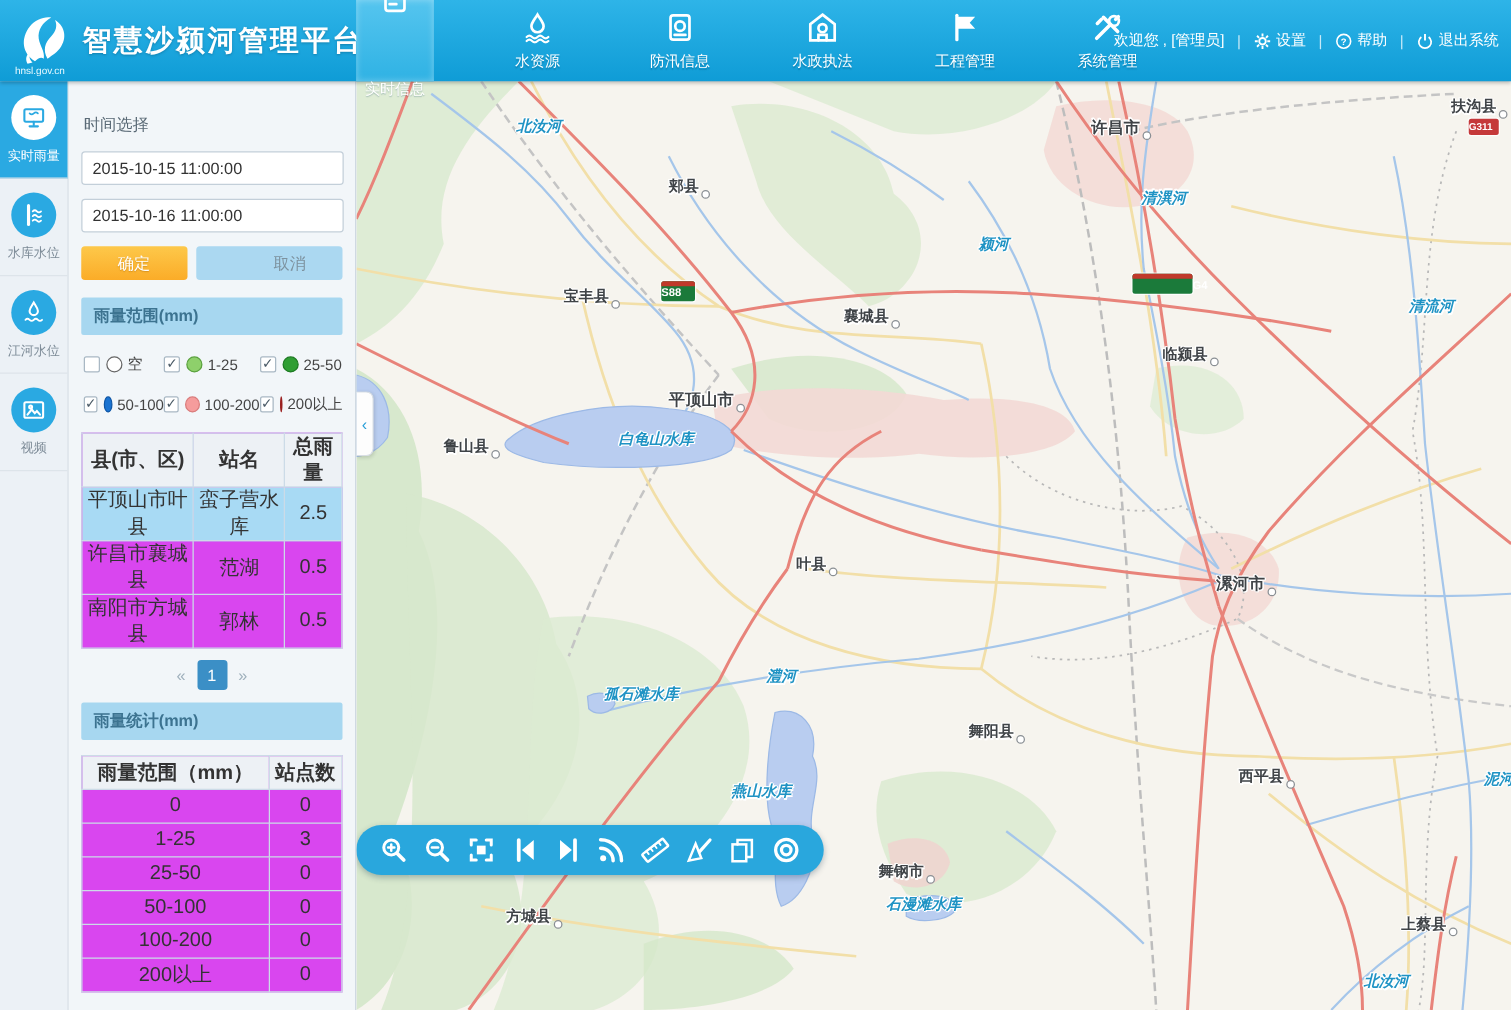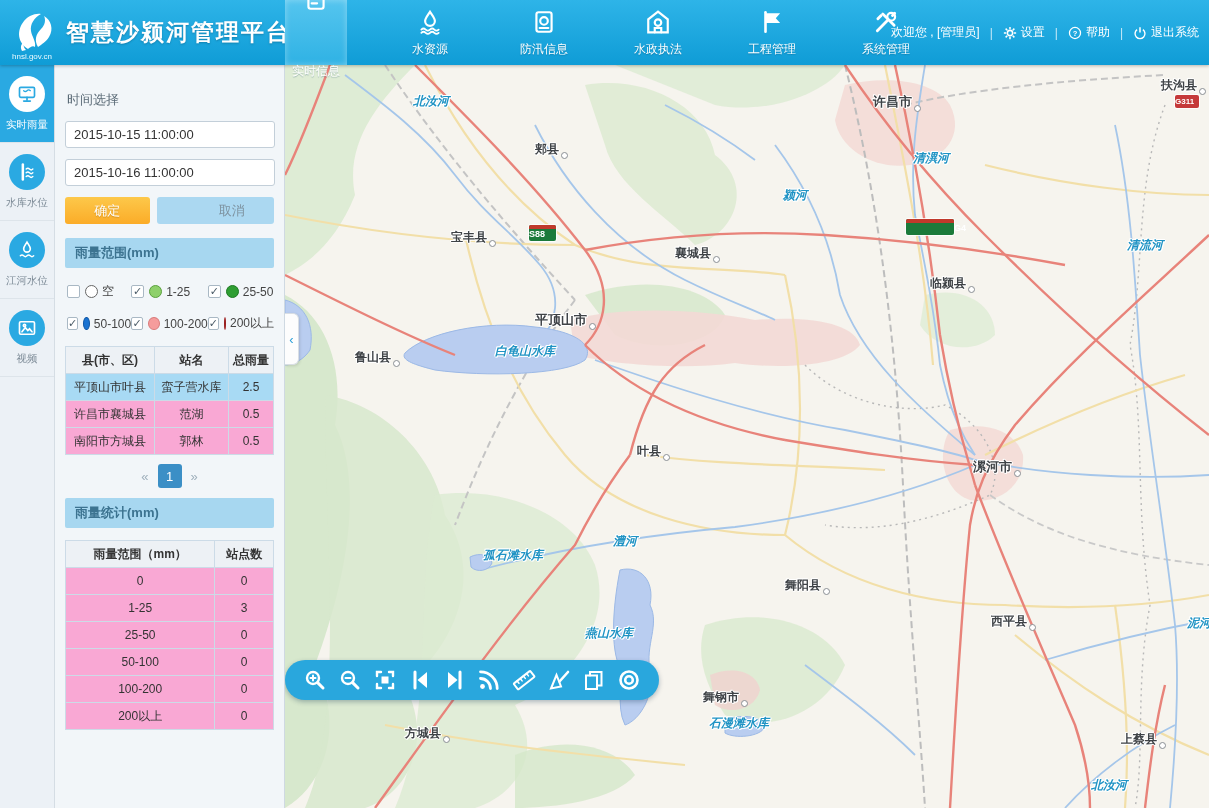--- a/index.html
+++ b/index.html
@@ -53,21 +53,21 @@
   .btn-ok { background:linear-gradient(#fdc84a,#fbac28); color:#fff; text-shadow:0 1px 1px rgba(150,90,0,.4); }
   .btn-cancel { background:#abd8f1; color:#7d929f;padding-left:33px; }
   .sec-header { height:30px; line-height:30px; background:#a7d7f0; color:#3c7390; font-size:13px;
     font-weight:bold; padding-left:10px; border-radius:2px; margin-top:14px; }
   .chk-grid { display:grid; grid-template-columns: 31% 37% 32%; row-gap:15px; margin:15px 0 14px 2px; }
   .chk-item { display:flex; align-items:center; font-size:12px; color:#444; cursor:pointer; white-space:nowrap; }
   .chk-box { width:13px; height:13px; border:1px solid #a9b8c4; border-radius:2px; background:#fff;
     display:inline-flex; align-items:center; justify-content:center; font-size:11px; color:#4a5a66; }
   .chk-box.checked::after { content:"✓"; line-height:1; }
   .chk-dot { width:13px; height:13px; border-radius:50%; margin:0 4px 0 5px; border:1px solid rgba(0,0,0,.35); }
-  table.tbl { width:100%; border-collapse:collapse; background:#f9a8d4; font-size:12px; }
+  table.tbl { width:100%; border-collapse:collapse; background:#d946ef; font-size:16px; }
   table.tbl th, table.tbl td { border:1px solid #ccdbe7; text-align:center; height:27px; color:#333; }
   table.tbl th { background:#edf1f5; font-weight:bold; }
   tr.sel td { background:#a8daf4; }
   .pager { display:flex; justify-content:center; align-items:center; gap:6px; margin:9px 0 2px; }
   .pager .pg-arrow { color:#9fb0bc; font-size:13px; cursor:pointer; padding:0 3px; }
   .pager .pg-num { width:24px; height:24px; background:#3b8fc6; color:#fff; font-size:13px;
     display:flex; align-items:center; justify-content:center; border-radius:3px; cursor:pointer; }
   .stats-tbl td, .stats-tbl th { height:24px; }
 
   
@@ -448,21 +448,21 @@
       <span class="map-label lbl-river" style="left: 842px; top: 172px;">清流河</span>
       <span class="map-label lbl-city" style="left: 645px; top: 210px;">临颍县</span>
       <span class="map-label lbl-city" style="left: 876px; top: 12px;">扶沟县</span>
       <span class="map-label lbl-city big" style="left: 250px; top: 246px;">平顶山市</span>
       <span class="map-label lbl-river" style="left: 210px; top: 278px;">白龟山水库</span>
       <span class="map-label lbl-city" style="left: 70px; top: 284px;">鲁山县</span>
       <span class="map-label lbl-city" style="left: 352px; top: 378px;">叶县</span>
       <span class="map-label lbl-city big" style="left: 688px; top: 393px;">漯河市</span>
       <span class="map-label lbl-river" style="left: 328px; top: 468px;">澧河</span>
       <span class="map-label lbl-river" style="left: 180px; top: 482px; margin-left: 18px;">孤石滩水库</span>
-      <span class="map-label lbl-city" style="left: 500px; top: 512px;">舞阳县</span>
+      <span class="map-label lbl-city" style="left: 490px; top: 512px;">舞阳县</span>
       <span class="map-label lbl-city" style="left: 706px; top: 548px;">西平县</span>
       <span class="map-label lbl-river" style="left: 902px; top: 550px;">泥河</span>
       <span class="map-label lbl-river" style="left: 300px; top: 560px;">燕山水库</span>
       <span class="map-label lbl-city" style="left: 418px; top: 624px;">舞钢市</span>
       <span class="map-label lbl-river" style="left: 424px; top: 650px;">石漫滩水库</span>
       <span class="map-label lbl-city" style="left: 120px; top: 660px;">方城县</span>
       <span class="map-label lbl-city" style="left: 836px; top: 666px;">上蔡县</span>
       <span class="map-label lbl-river" style="left: 806px; top: 712px;">北汝河</span>
       <span class="shield shield-expwy" style="left: 244px; top: 160px;">S88</span>
       <span class="shield shield-expwy" style="left: 621px; top: 154px; padding-left: 48px;">G4</span>

